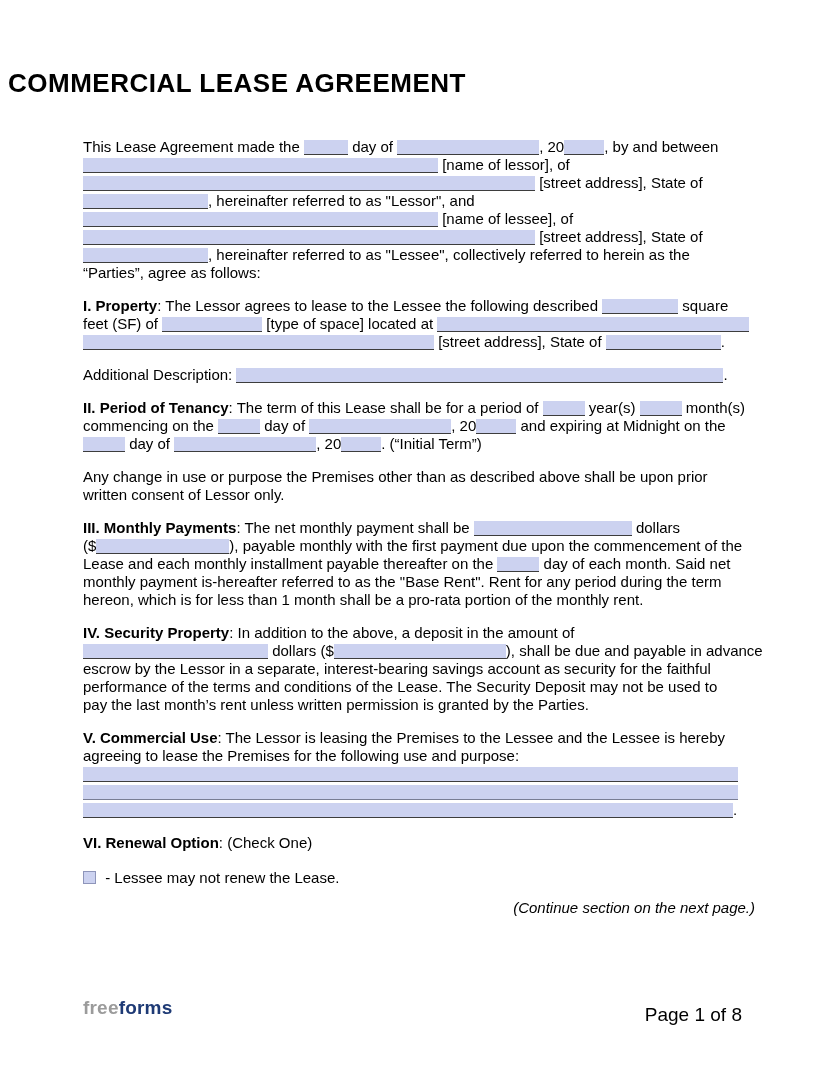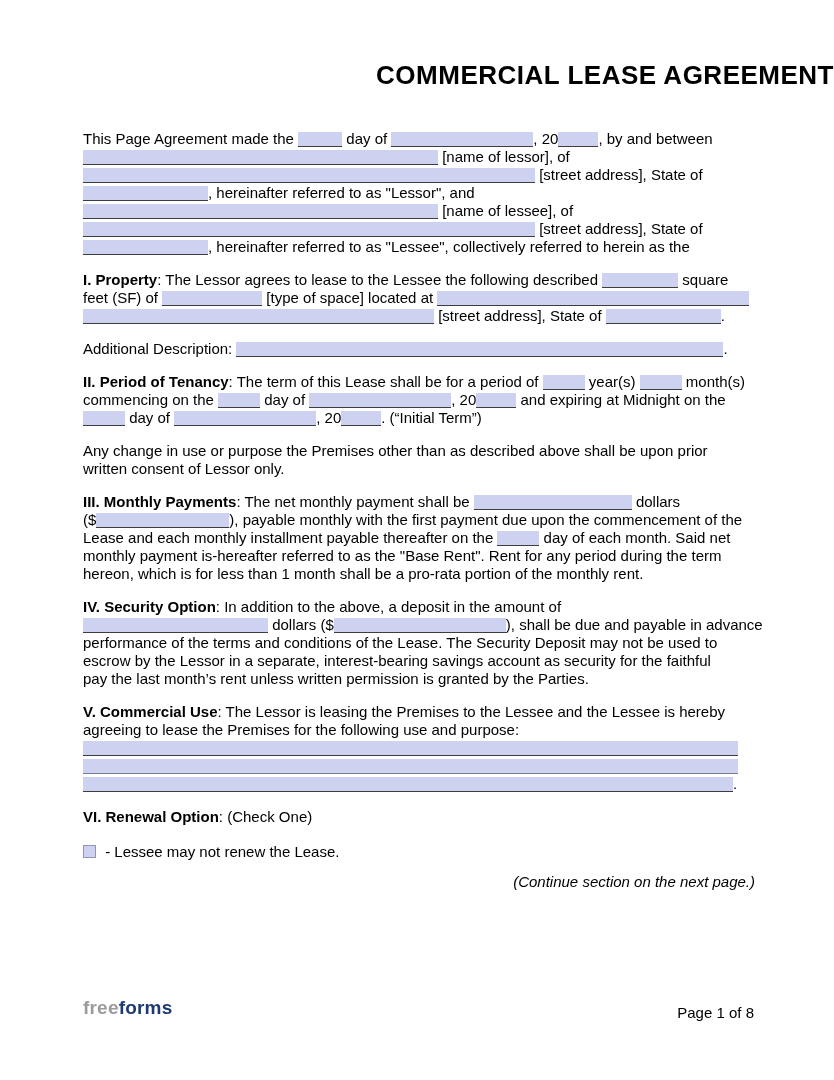--- a/index.html
+++ b/index.html
@@ -15,23 +15,23 @@
     position: relative;
     width: 834px;
     height: 1080px;
     background: #ffffff;
     font-family: "Liberation Sans", sans-serif;
     font-size: 15px;
     color: var(--text);
     overflow: hidden;
   }
   .doc-title {
-    margin: 0;
+    margin: 8px;
     padding-top: 62px;
-    text-align: right;
+    text-align: left;
     font-size: 26px;
     line-height: 27px;
     font-weight: bold;
     letter-spacing: 0.5px;
   }
   .content { margin: 41px 79px 0 83px; }
   .para { margin-top: 15px; }
   .para.first { margin-top: 0; }
   .para.mt17 { margin-top: 17px; }
   .para.mt0 { margin-top: 12px; }
@@ -58,40 +58,41 @@
     left: 83px;
     top: 997px;
     font-size: 19px;
     letter-spacing: 0.2px;
   }
   .logo-free { color: var(--logo-gray); font-weight: bold; }
   .logo-forms { color: var(--logo-navy); font-weight: bold; }
   .page-number {
     position: absolute;
     top: 1004px;
-    right: 80px;
-    font-size: 15px;
+    right: 92px;
+    font-size: 19px;
   }
 </style>
 </head>
 <body>
 
 <div class="page">
 
   <h1 class="doc-title">COMMERCIAL LEASE AGREEMENT</h1>
 
   <div class="content">
     <div class="para first">
-        <div class="pline"><span>This Page Agreement made the </span><span class="blank" style="width: 44px;"></span><span> day of </span><span class="blank" style="width: 142px;"></span><span>, 20</span><span class="blank" style="width: 40px;"></span><span>, by and between</span></div>
+        <div class="pline"><span>This Lease Agreement made the </span><span class="blank" style="width: 44px;"></span><span> day of </span><span class="blank" style="width: 142px;"></span><span>, 20</span><span class="blank" style="width: 40px;"></span><span>, by and between</span></div>
         <div class="pline"><span class="blank" style="width: 355px;"></span><span> [name of lessor], of</span></div>
         <div class="pline"><span class="blank" style="width: 452px;"></span><span> [street address], State of</span></div>
         <div class="pline"><span class="blank" style="width: 125px;"></span><span>, hereinafter referred to as "Lessor", and</span></div>
         <div class="pline"><span class="blank" style="width: 355px;"></span><span> [name of lessee], of</span></div>
         <div class="pline"><span class="blank" style="width: 452px;"></span><span> [street address], State of</span></div>
         <div class="pline"><span class="blank" style="width: 125px;"></span><span>, hereinafter referred to as "Lessee", collectively referred to herein as the</span></div>
+        <div class="pline"><span>“Parties”, agree as follows:</span></div>
       </div>
     <div class="para">
         <div class="pline"><b>I. Property</b><span>: The Lessor agrees to lease to the Lessee the following described </span><span class="blank" style="width: 76px;"></span><span> square</span></div>
         <div class="pline"><span>feet (SF) of </span><span class="blank" style="width: 100px;"></span><span> [type of space] located at </span><span class="blank" style="width: 312px;"></span></div>
         <div class="pline"><span class="blank" style="width: 351px;"></span><span> [street address], State of </span><span class="blank" style="width: 115px;"></span><span>.</span></div>
       </div>
     <div class="para">
         <div class="pline"><span>Additional Description: </span><span class="blank" style="width: 487px;"></span><span>.</span></div>
       </div>
     <div class="para">
@@ -104,24 +105,24 @@
         <div class="pline"><span>written consent of Lessor only.</span></div>
       </div>
     <div class="para">
         <div class="pline"><b>III. Monthly Payments</b><span>: The net monthly payment shall be </span><span class="blank" style="width: 158px;"></span><span> dollars</span></div>
         <div class="pline"><span>($</span><span class="blank" style="width: 133px;"></span><span>), payable monthly with the first payment due upon the commencement of the</span></div>
         <div class="pline"><span>Lease and each monthly installment payable thereafter on the </span><span class="blank" style="width: 42px;"></span><span> day of each month. Said net</span></div>
         <div class="pline"><span>monthly payment is-hereafter referred to as the "Base Rent". Rent for any period during the term</span></div>
         <div class="pline"><span>hereon, which is for less than 1 month shall be a pro-rata portion of the monthly rent.</span></div>
       </div>
     <div class="para">
-        <div class="pline"><b>IV. Security Option</b><span>: In addition to the above, a deposit in the amount of</span></div>
+        <div class="pline"><b>IV. Security Property</b><span>: In addition to the above, a deposit in the amount of</span></div>
         <div class="pline"><span class="blank" style="width: 185px;"></span><span> dollars ($</span><span class="blank" style="width: 172px;"></span><span>), shall be due and payable in advance</span></div>
+        <div class="pline"><span>escrow by the Lessor in a separate, interest-bearing savings account as security for the faithful</span></div>
         <div class="pline"><span>performance of the terms and conditions of the Lease. The Security Deposit may not be used to</span></div>
-        <div class="pline"><span>escrow by the Lessor in a separate, interest-bearing savings account as security for the faithful</span></div>
         <div class="pline"><span>pay the last month’s rent unless written permission is granted by the Parties.</span></div>
       </div>
     <div class="para">
         <div class="pline"><b>V. Commercial Use</b><span>: The Lessor is leasing the Premises to the Lessee and the Lessee is hereby</span></div>
         <div class="pline"><span>agreeing to lease the Premises for the following use and purpose:</span></div>
         <div class="pline"><span class="blank" style="width: 655px;"></span></div>
         <div class="pline"><span class="blank mid" style="width: 655px;"></span></div>
         <div class="pline"><span class="blank" style="width: 650px;"></span><span>.</span></div>
       </div>
     <div class="para">

